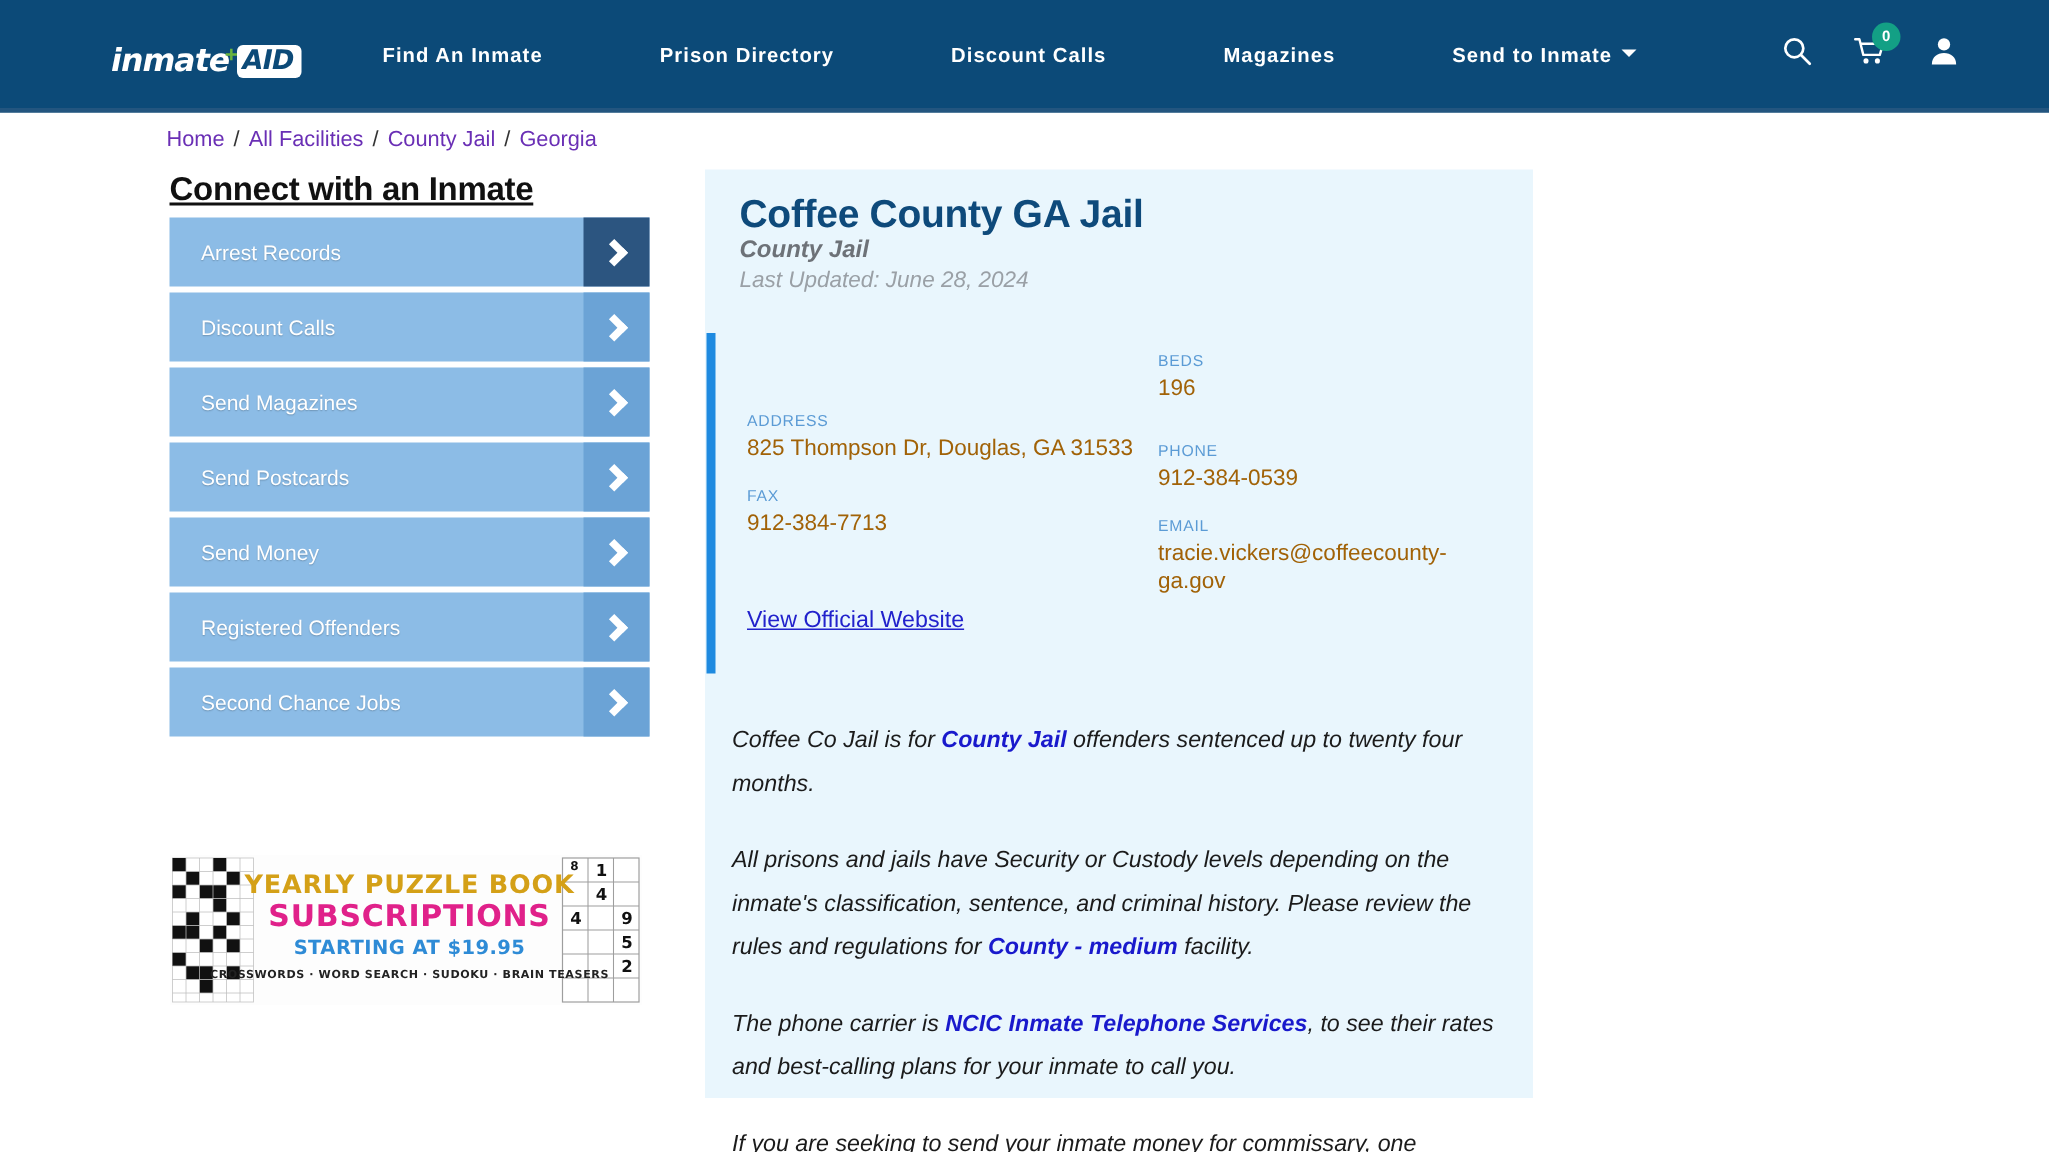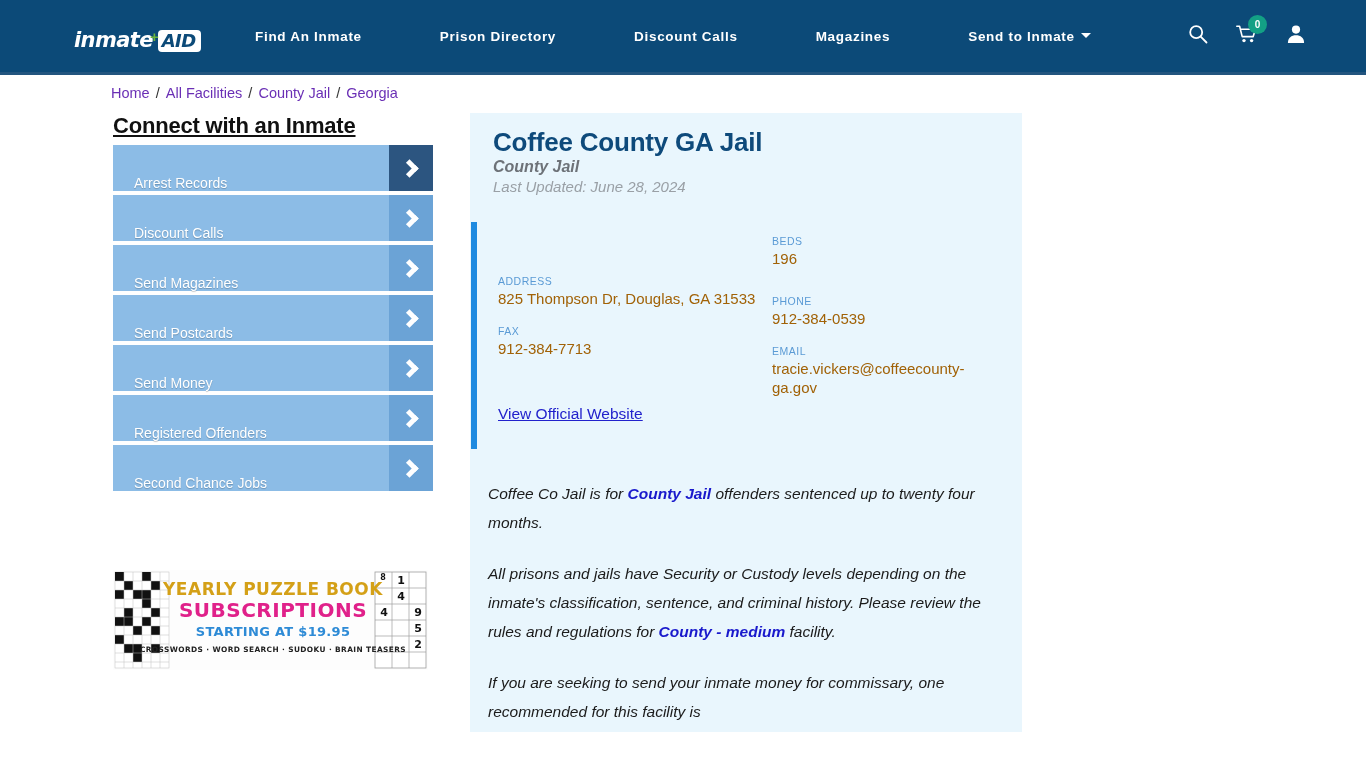--- a/index.html
+++ b/index.html
@@ -80,21 +80,21 @@
 
   
   #sidebar-heading {
     position: absolute; left: 113px; top: 113px;
     font-size: 22px; font-weight: bold; color: #111111;
     text-decoration: underline; letter-spacing: -0.2px;
   }
   #sidebar-list { position: absolute; left: 113px; top: 145px; width: 320px; }
   .side-btn {
     position: relative; height: 46px; margin-bottom: 4px;
-    background: #8cbce6; cursor: pointer; display: flex; align-items: flex-end;
+    background: #8cbce6; cursor: pointer; display: flex; align-items: center;
   }
   .side-btn .side-label {
     color: #ffffff; font-size: 14px; padding-left: 21px;
     text-shadow: 0 1px 1px rgba(0,0,0,0.22);
   }
   .side-arrow {
     position: absolute; right: 0; top: 0;
     width: 44px; height: 46px; background: #6ba3d6;
     display: flex; align-items: center; justify-content: center;
   }
@@ -362,15 +362,16 @@
         <div class="info-value">tracie.vickers@coffeecounty-ga.gov</div>
       </div>
     </div>
   </div>
 
   <a id="official-website-link">View Official Website</a>
 
   <div id="facility-body">
     <p class="body-para"><span>Coffee Co Jail is for </span><span class="hl">County Jail</span><span> offenders sentenced up to twenty four months.</span></p>
     <p class="body-para"><span>All prisons and jails have Security or Custody levels depending on the inmate's classification, sentence, and criminal history. Please review the rules and regulations for </span><span class="hl">County - medium</span><span> facility.</span></p>
+    <p class="body-para"><span>The phone carrier is </span><span class="hl">NCIC Inmate Telephone Services</span><span>, to see their rates and best-calling plans for your inmate to call you.</span></p>
     <p class="body-para"><span>If you are seeking to send your inmate money for commissary, one recommended for this facility is </span></p>
   </div>
 </div>
 
 </body></html>

